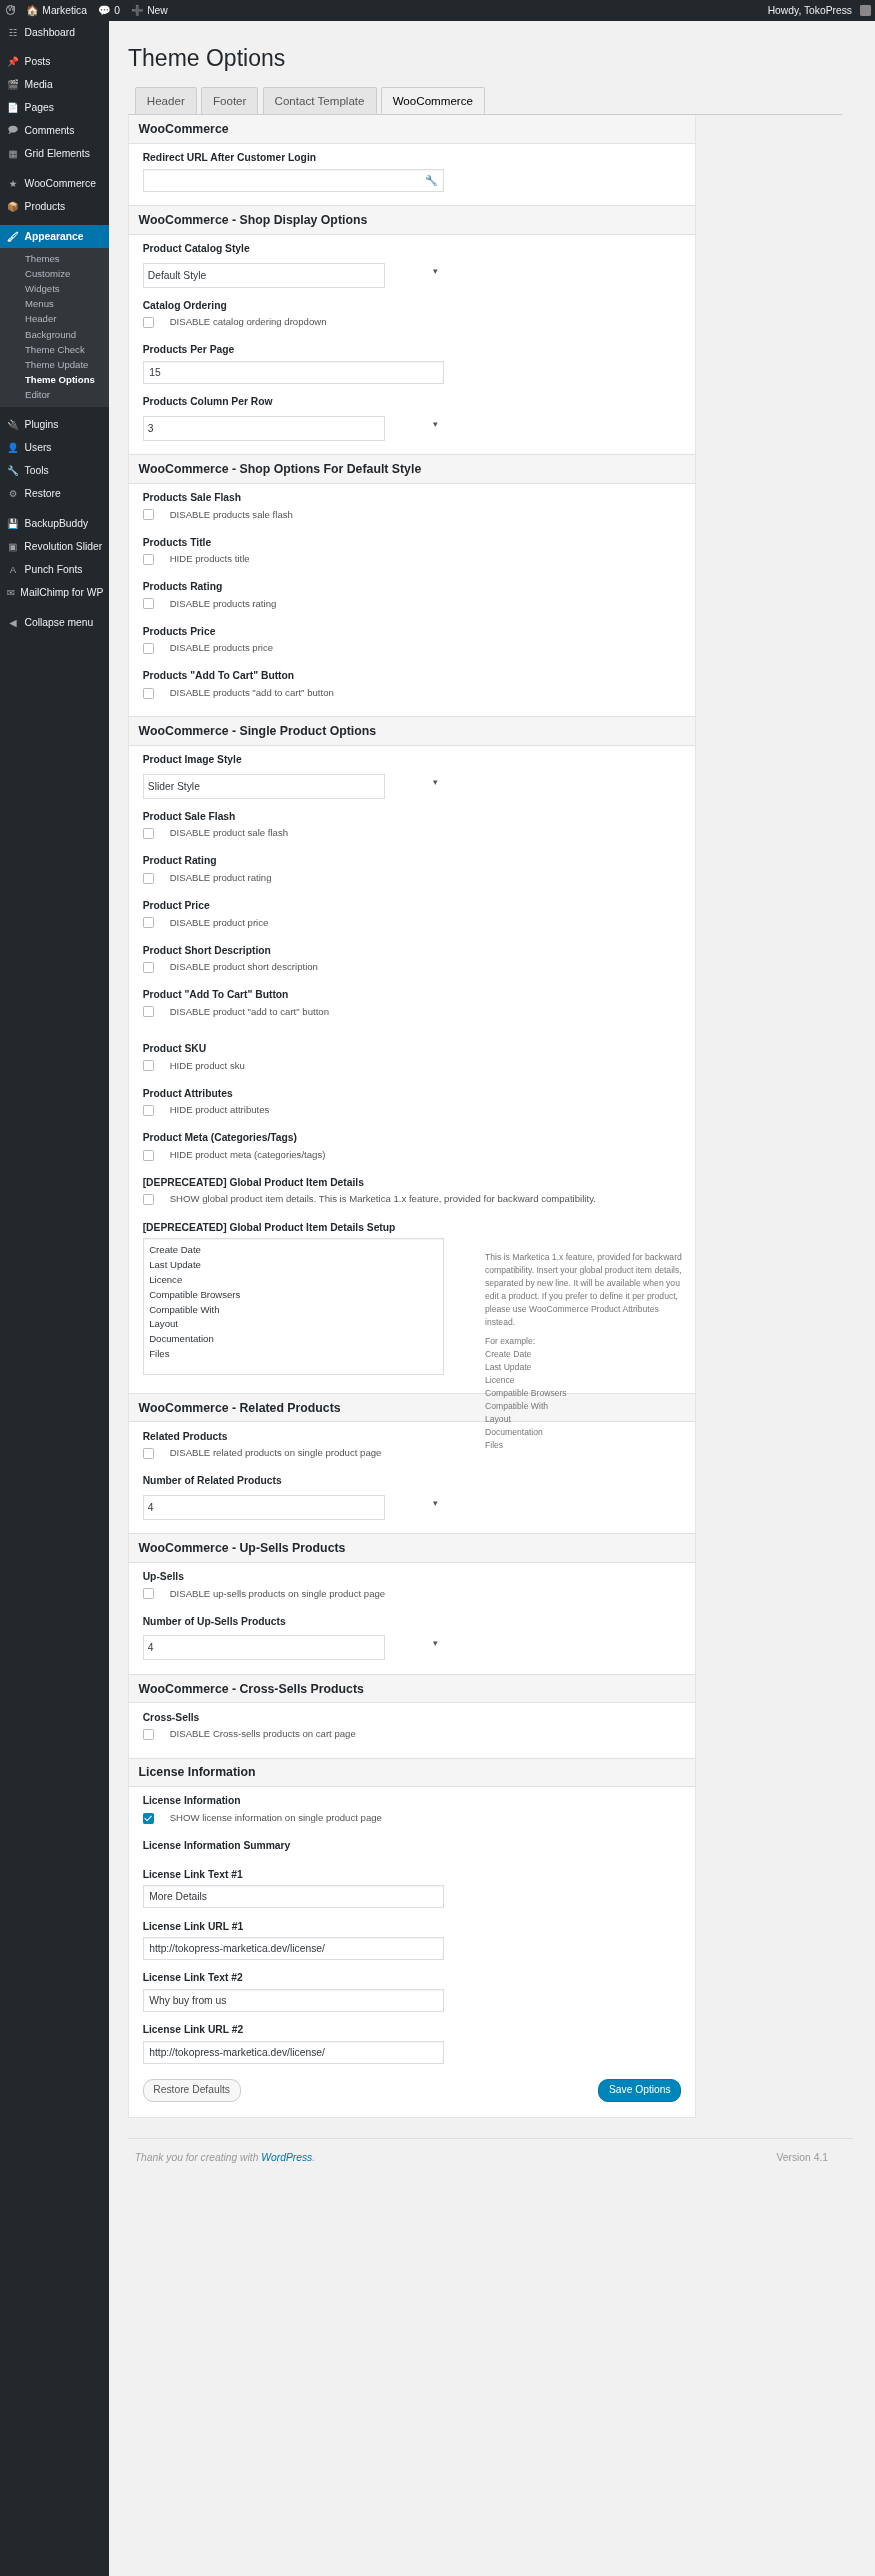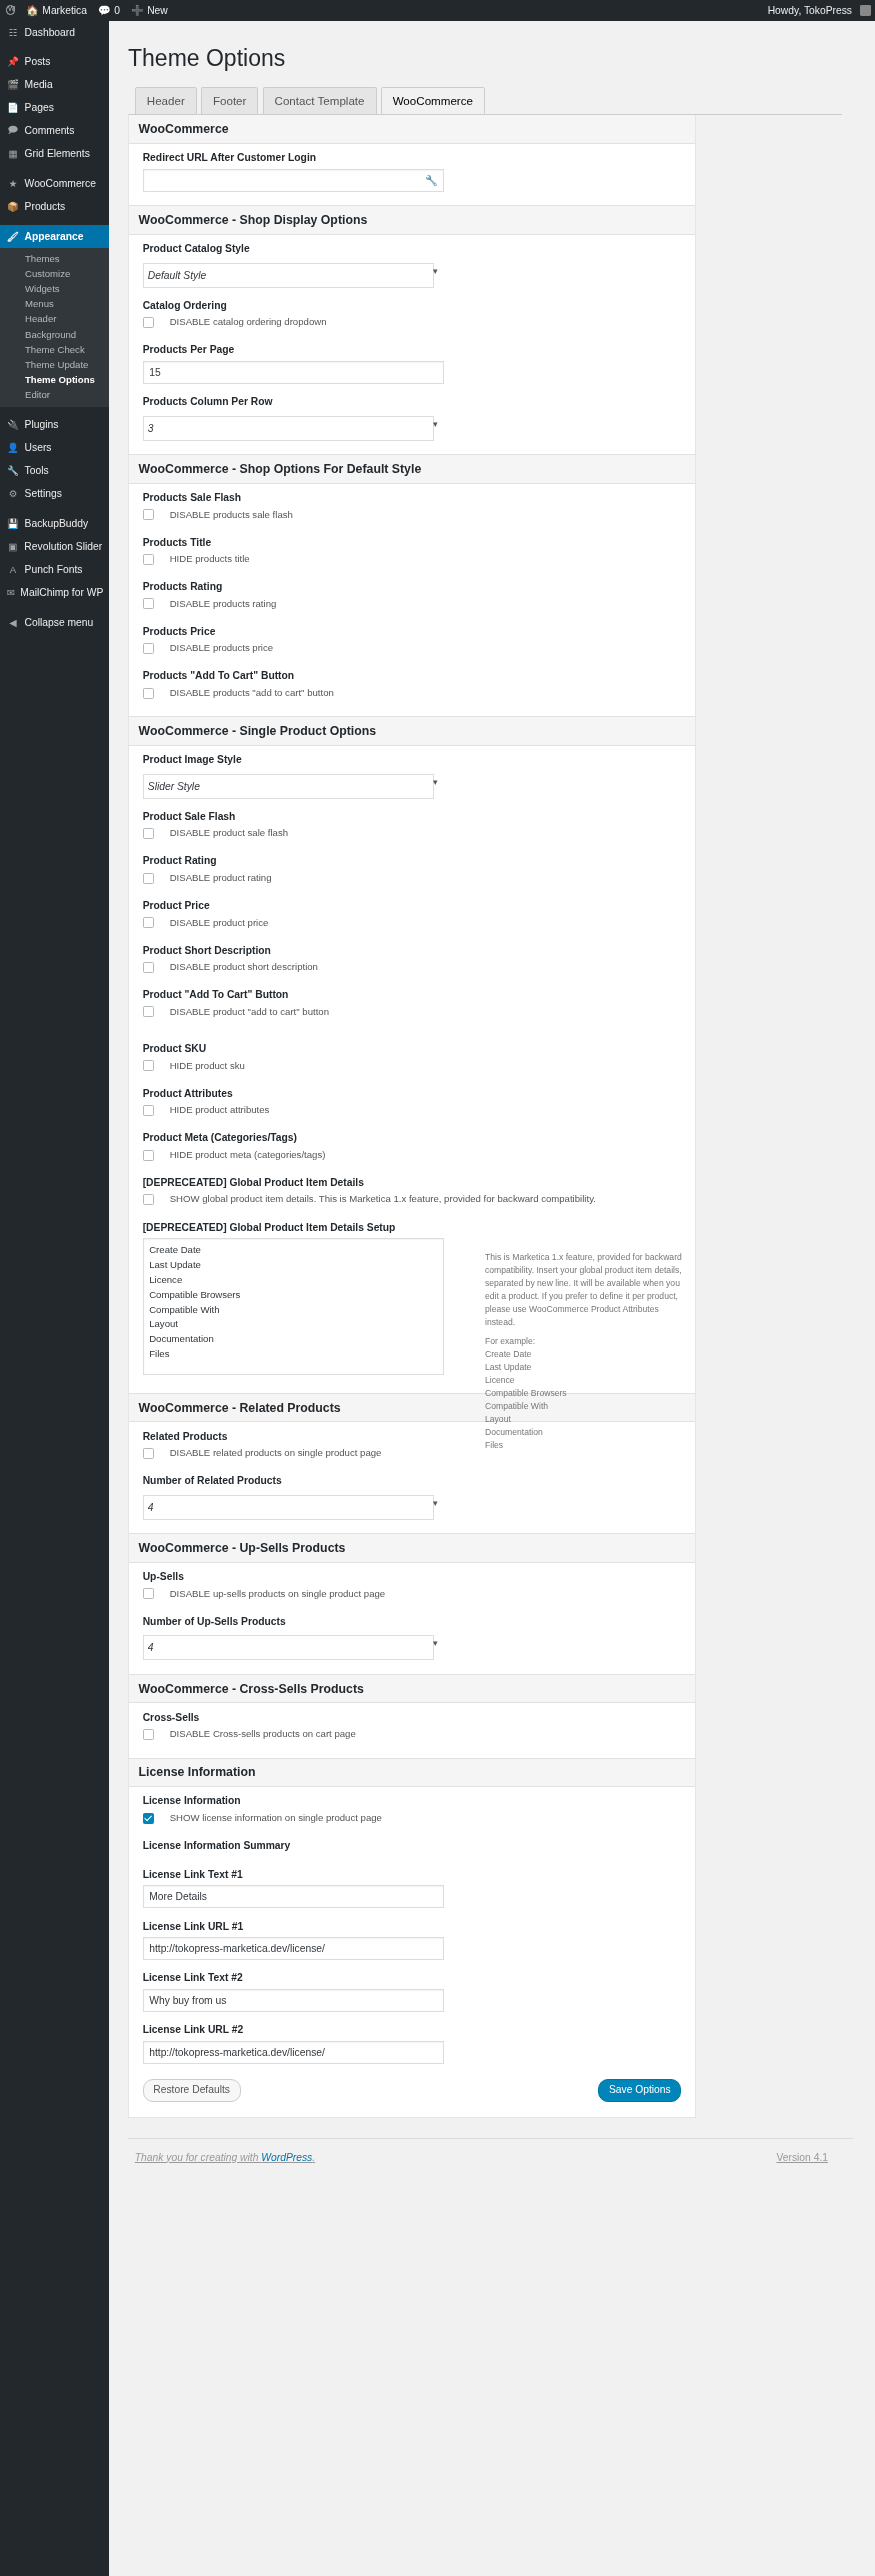--- a/index.html
+++ b/index.html
@@ -82,23 +82,23 @@
   .txt-input {
     width:301px; height:23px; border:0.7px solid #ddd; background:#fff;
     padding:2.7px 5.5px; font-size:10.3px; color:#32373c; display:block;
     box-shadow:inset 0 0.7px 1.4px rgba(0,0,0,.07);
   }
   .input-wrap { position:relative; width:301px; }
   .input-wrap .wrench {
     position:absolute; right:5.5px; top:5.5px; font-size:10.3px; color:#777;
   }
   select.sel {
-    width:291px; height:25px; border:0.7px solid #ddd; background:#fff;
+    width:242px; height:25px; border:0.7px solid #ddd; background:#fff;
     font-size:10.3px; color:#32373c; padding:2.7px 4.1px;
-    -webkit-appearance:none; appearance:none;font-style:italic;
+    -webkit-appearance:none; appearance:none;
   }
   .sel-wrap { position:relative; width:301px; }
   .sel-wrap:after {
     content:"\25BE"; position:absolute; right:6.2px; top:6.2px; font-size:9px; color:#555; pointer-events:none;
   }
   .textarea-box {
     width:301px; height:96px; border:0.7px solid #ddd; background:#fff;
     font-size:9.6px; color:#32373c; padding:4.1px 5.5px; line-height:1.55;
     white-space:pre-wrap; overflow:hidden;
     box-shadow:inset 0 0.7px 1.4px rgba(0,0,0,.07);
@@ -113,21 +113,21 @@
   
   .btn-row { padding:11px 13.7px 15px 13.7px; display:flex; align-items:center; }
   .btn {
     display:inline-block; font-size:10.3px; padding:5.5px 9.6px; border-radius:10px;
     border:0.7px solid #ccc; background:#f7f7f7; color:#555; line-height:1;
   }
   .btn-primary { background:#0085ba; border-color:#0073aa; color:#fff; margin-left:auto; }
   
   .wp-footer {
     width:725px; margin:20.5px 0 0 0; padding:12.3px 0 9.6px 6.8px;
-    border-top:0.7px solid #ddd; display:flex; font-size:10.3px; color:#999; font-style:italic;text-decoration:underline;
+    border-top:0.7px solid #ddd; display:flex; font-size:10.3px; color:#999; font-style:italic;
   }
   .wp-footer a { color:#0073aa; text-decoration:none; }
   .wp-footer .ver { margin-left:auto; font-style:normal; padding-right:25px; }
 </style>
 </head>
 <body>
 
 <div id="adminbar">
   <div class="ab-item">
     <span class="wp-logo ico"></span>
@@ -213,21 +213,21 @@
   <div class="menu-item">
     <span class="mi-ico">👤</span>
     <span>Users</span>
   </div>
   <div class="menu-item">
     <span class="mi-ico">🔧</span>
     <span>Tools</span>
   </div>
   <div class="menu-item">
     <span class="mi-ico">⚙</span>
-    <span>Settings</span>
+    <span>Restore</span>
   </div>
   <div class="menu-sep"></div>
   <div class="menu-item">
     <span class="mi-ico">💾</span>
     <span>BackupBuddy</span>
   </div>
   <div class="menu-item">
     <span class="mi-ico">▣</span>
     <span>Revolution Slider</span>
   </div>

